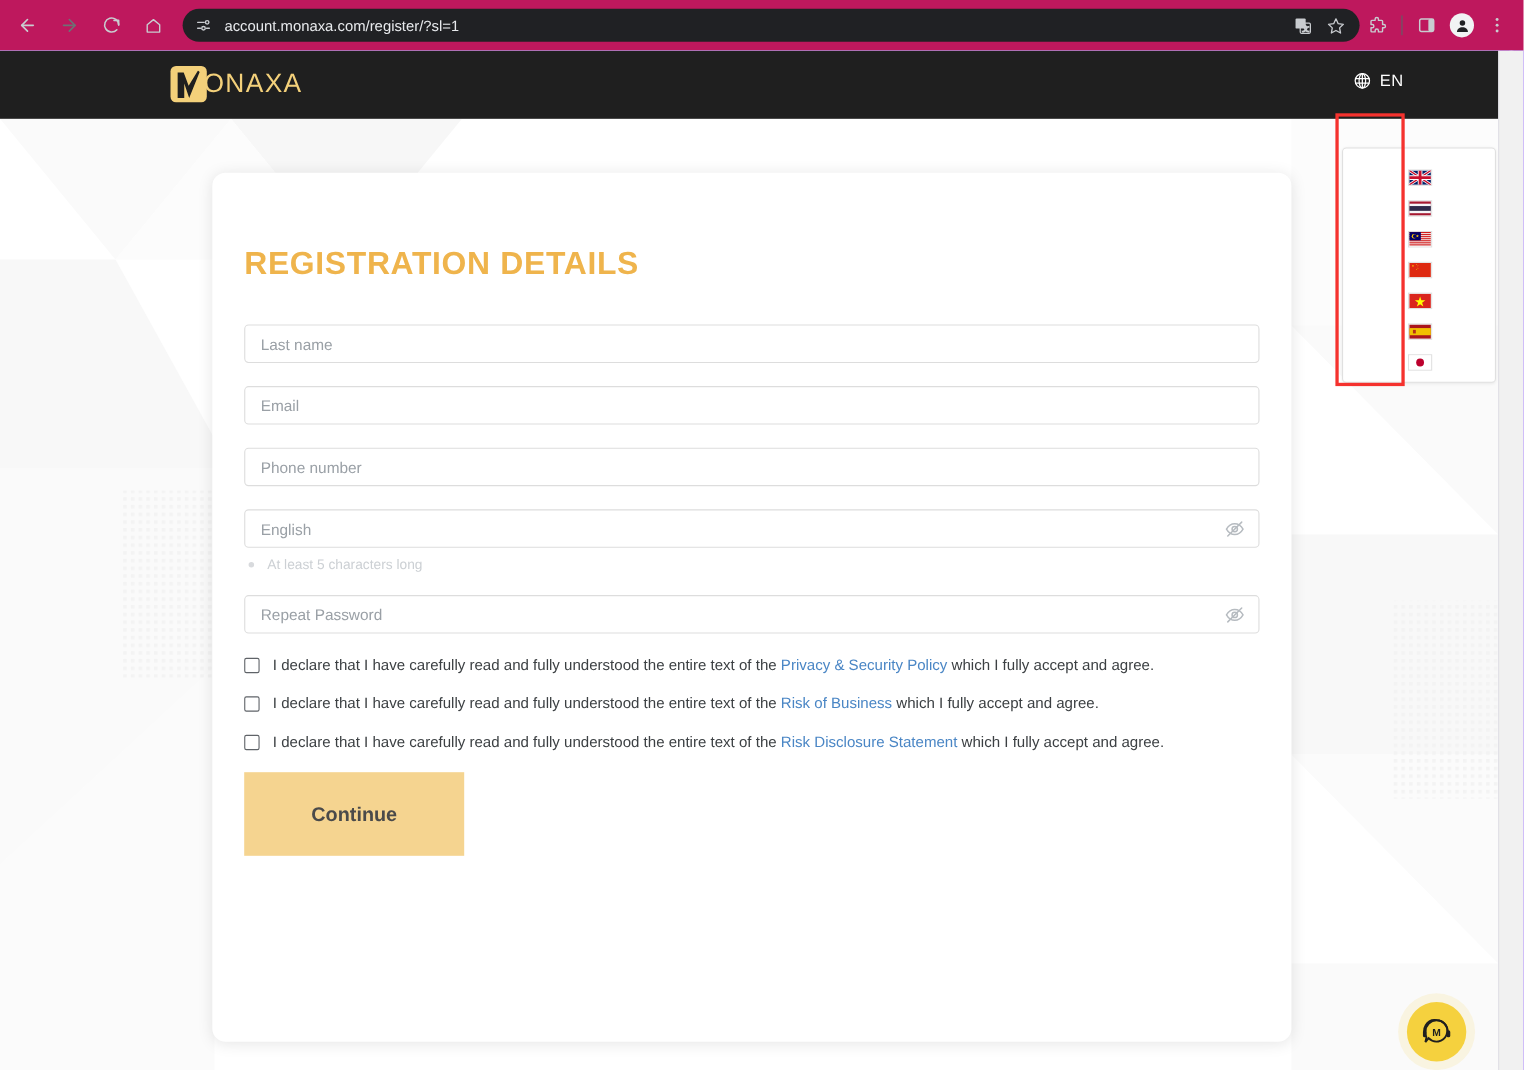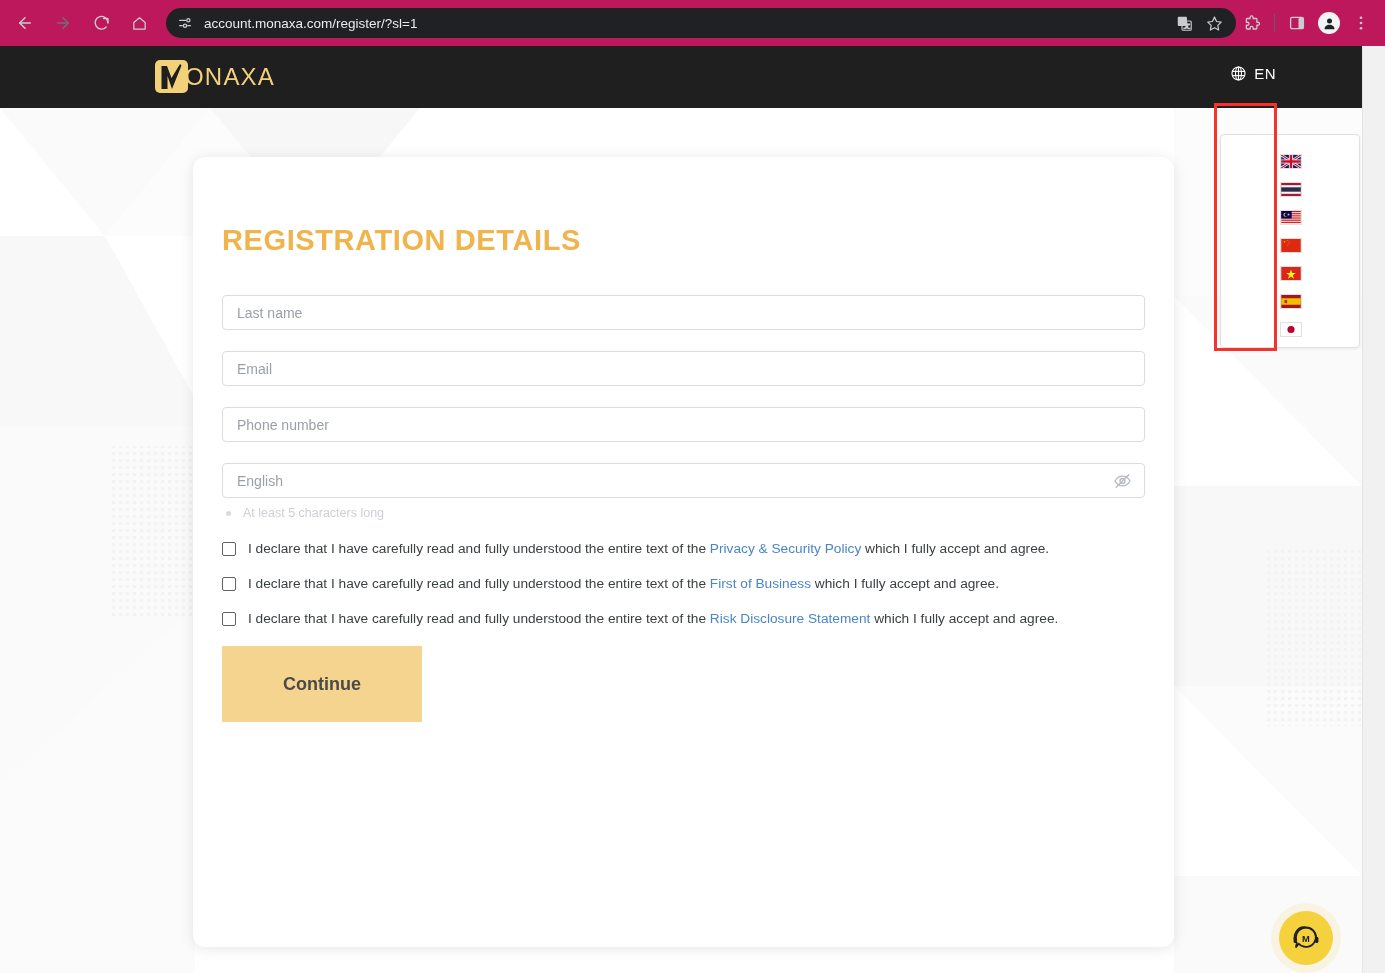--- a/index.html
+++ b/index.html
@@ -545,29 +545,39 @@
               <line x1="4" y1="20" x2="20" y2="4"></line>
             </svg>
           </span>
         </div>
 
         <div class="hint-row">
           <span class="hint-dot"></span>
           <span class="hint-text">At least 5 characters long</span>
         </div>
 
+        <div class="field">
+          <span class="ftext">Repeat Password</span>
+          <span class="eye">
+            <svg width="19" height="19" viewBox="0 0 24 24" fill="none" stroke="currentColor" stroke-width="1.7" stroke-linecap="round">
+              <path d="M2.5 12S6 5.8 12 5.8 21.5 12 21.5 12 18 18.2 12 18.2 2.5 12 2.5 12Z"></path>
+              <circle cx="12" cy="12" r="3.1"></circle>
+              <line x1="4" y1="20" x2="20" y2="4"></line>
+            </svg>
+          </span>
+        </div>
 
         <div class="check-row">
           <span class="checkbox"></span>
           <span class="check-text"><span>I declare that I have carefully read and fully understood the entire text of the </span><a href="#">Privacy &amp; Security Policy</a><span> which I fully accept and agree.</span></span>
         </div>
 
         <div class="check-row">
           <span class="checkbox"></span>
-          <span class="check-text"><span>I declare that I have carefully read and fully understood the entire text of the </span><a href="#">First of Business</a><span> which I fully accept and agree.</span></span>
+          <span class="check-text"><span>I declare that I have carefully read and fully understood the entire text of the </span><a href="#">Risk of Business</a><span> which I fully accept and agree.</span></span>
         </div>
 
         <div class="check-row">
           <span class="checkbox"></span>
           <span class="check-text"><span>I declare that I have carefully read and fully understood the entire text of the </span><a href="#">Risk Disclosure Statement</a><span> which I fully accept and agree.</span></span>
         </div>
 
         <button class="continue-btn">Continue</button>
 
       </div>

